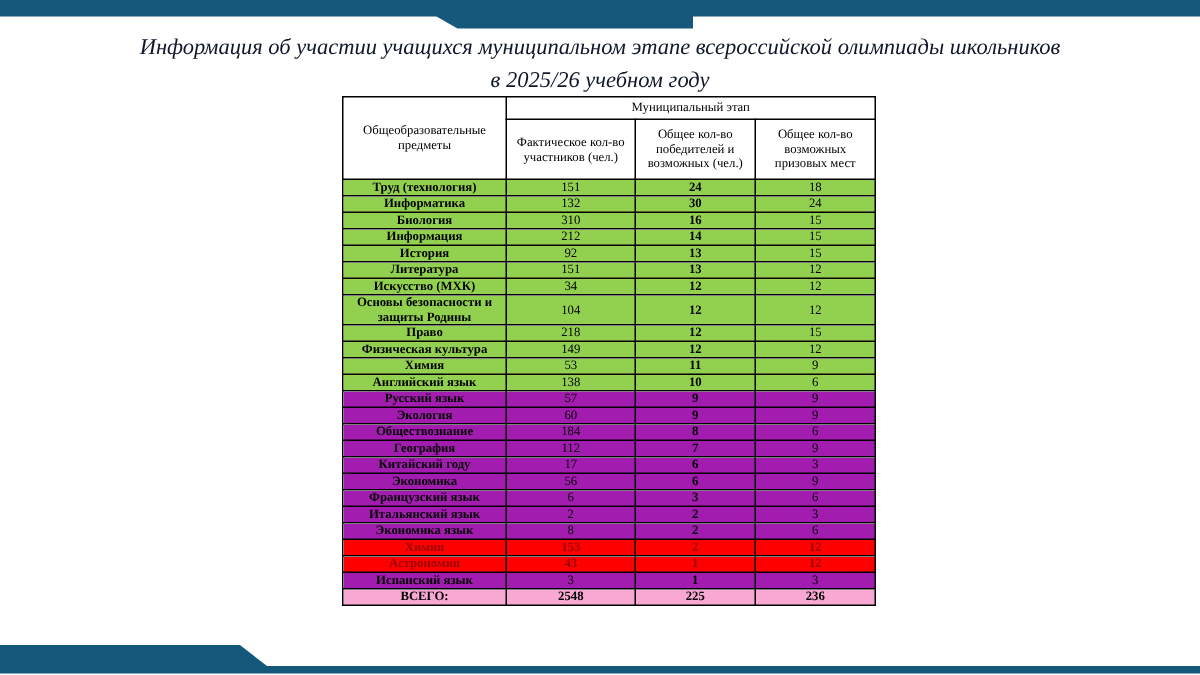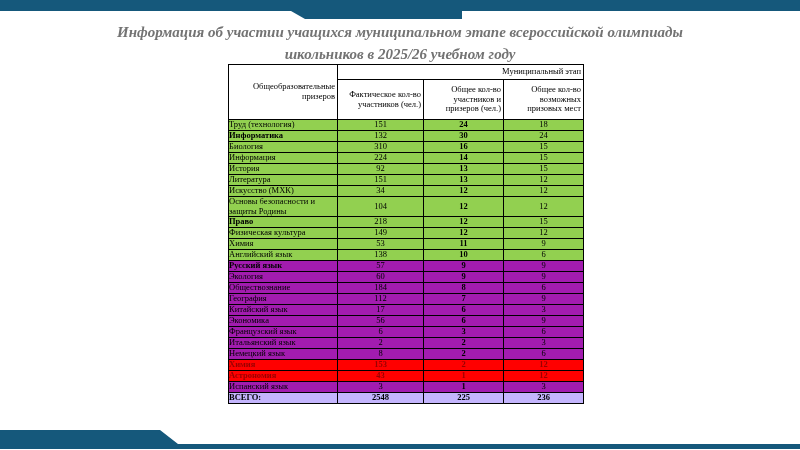--- a/index.html
+++ b/index.html
@@ -5,45 +5,45 @@
   html,body { margin:0; padding:0; background:#fff; }
   .slide {
     position:relative; width:800px; height:450px; background:#ffffff;
     font-family:"Liberation Serif", serif; overflow:hidden;
   }
   .deco { position:absolute; left:0; width:800px; display:block; }
   .deco-top { top:0; }
   .deco-bottom { bottom:0; }
   .title {
     position:absolute; top:22px; left:90px; width:620px;
-    text-align:center; font-weight:bold; font-style:italic;
-    font-size:15px; line-height:1.45; color:#737373;
+    text-align:center; font-weight:normal; font-style:italic;
+    font-size:15px; line-height:1.45; color:#0f172a;
   }
   table.olymp {
     position:absolute; left:228px; top:64px;
     border-collapse:collapse; table-layout:fixed;
     font-size:8.5px; color:#000; background:#fff;
   }
   table.olymp th, table.olymp td {
     border:1px solid #000; padding:0; line-height:1.12;
     overflow:hidden; vertical-align:middle;
   }
   table.olymp thead th {
-    font-weight:normal; text-align:right; padding:1px 2px;
+    font-weight:normal; text-align:center; padding:1px 2px;
   }
   tr.hrow1 { height:15px; }
   tr.hrow2 { height:40px; }
   table.olymp tbody tr { height:11px; }
-  td.subj { text-align:left; padding:0 1px 0 2px; }
+  td.subj { text-align:center; padding:0 1px 0 2px;font-weight:bold; }
   td.num  { text-align:center; }
   .b { font-weight:bold; }
   tr.green { background:#92d050; }
   tr.white { background:#a21caf; }
   tr.red   { background:#ff0000; color:#9a0000; font-weight:bold; }
-  tr.total { font-weight:bold; height:14px; background:#c4b5fd;margin-left:13px; }
+  tr.total { font-weight:bold; height:14px; background:#f9a8d4;margin-left:13px; }
 </style>
 </head>
 <body>
 
 <div class="slide">
 
   <svg class="deco deco-top" width="800" height="20" viewBox="0 0 800 20" aria-hidden="true">
     <path d="M0,0 H800 V11 H462 V19 H305 L291,11 H0 Z" fill="#15587b"></path>
   </svg>
 
@@ -51,26 +51,26 @@
 
   <table class="olymp">
     <colgroup>
       <col style="width:109px">
         <col style="width:86px">
         <col style="width:80px">
         <col style="width:80px">
     </colgroup>
     <thead>
       <tr class="hrow1">
-        <th rowspan="2">Общеобразовательные призеров</th>
+        <th rowspan="2">Общеобразовательные предметы</th>
         <th colspan="3">Муниципальный этап</th>
       </tr>
       <tr class="hrow2">
         <th>Фактическое кол-во участников (чел.)</th>
-        <th>Общее кол-во участников и призеров (чел.)</th>
+        <th>Общее кол-во победителей и возможных (чел.)</th>
         <th>Общее кол-во возможных призовых мест</th>
       </tr>
     </thead>
     <tbody>
         <tr class="green">
           <td class="subj">Труд (технология)</td>
           <td class="num">151</td>
           <td class="num b">24</td>
           <td class="num">18</td>
         </tr>
@@ -81,21 +81,21 @@
           <td class="num">24</td>
         </tr>
         <tr class="green">
           <td class="subj">Биология</td>
           <td class="num">310</td>
           <td class="num b">16</td>
           <td class="num">15</td>
         </tr>
         <tr class="green">
           <td class="subj">Информация</td>
-          <td class="num">224</td>
+          <td class="num">212</td>
           <td class="num b">14</td>
           <td class="num">15</td>
         </tr>
         <tr class="green">
           <td class="subj">История</td>
           <td class="num">92</td>
           <td class="num b">13</td>
           <td class="num">15</td>
         </tr>
         <tr class="green">
@@ -158,21 +158,21 @@
           <td class="num b">8</td>
           <td class="num">6</td>
         </tr>
         <tr class="white">
           <td class="subj">География</td>
           <td class="num">112</td>
           <td class="num b">7</td>
           <td class="num">9</td>
         </tr>
         <tr class="white">
-          <td class="subj">Китайский язык</td>
+          <td class="subj">Китайский году</td>
           <td class="num">17</td>
           <td class="num b">6</td>
           <td class="num">3</td>
         </tr>
         <tr class="white">
           <td class="subj">Экономика</td>
           <td class="num">56</td>
           <td class="num b">6</td>
           <td class="num">9</td>
         </tr>
@@ -182,21 +182,21 @@
           <td class="num b">3</td>
           <td class="num">6</td>
         </tr>
         <tr class="white">
           <td class="subj">Итальянский язык</td>
           <td class="num">2</td>
           <td class="num b">2</td>
           <td class="num">3</td>
         </tr>
         <tr class="white">
-          <td class="subj">Немецкий язык</td>
+          <td class="subj">Экономика язык</td>
           <td class="num">8</td>
           <td class="num b">2</td>
           <td class="num">6</td>
         </tr>
         <tr class="red">
           <td class="subj b">Химия</td>
           <td class="num">153</td>
           <td class="num b">2</td>
           <td class="num">12</td>
         </tr>

